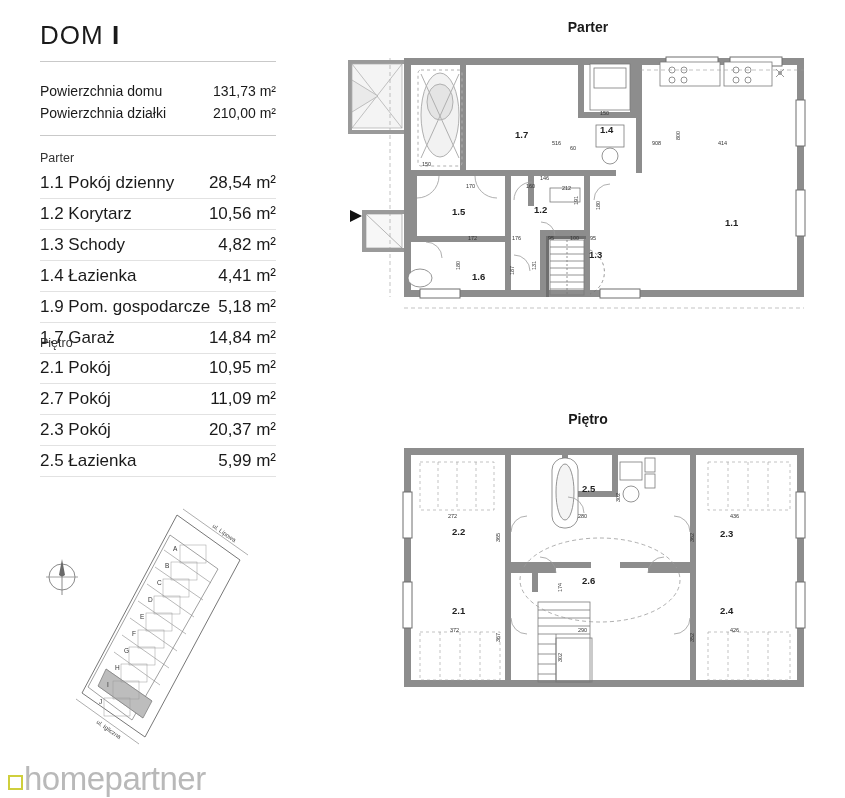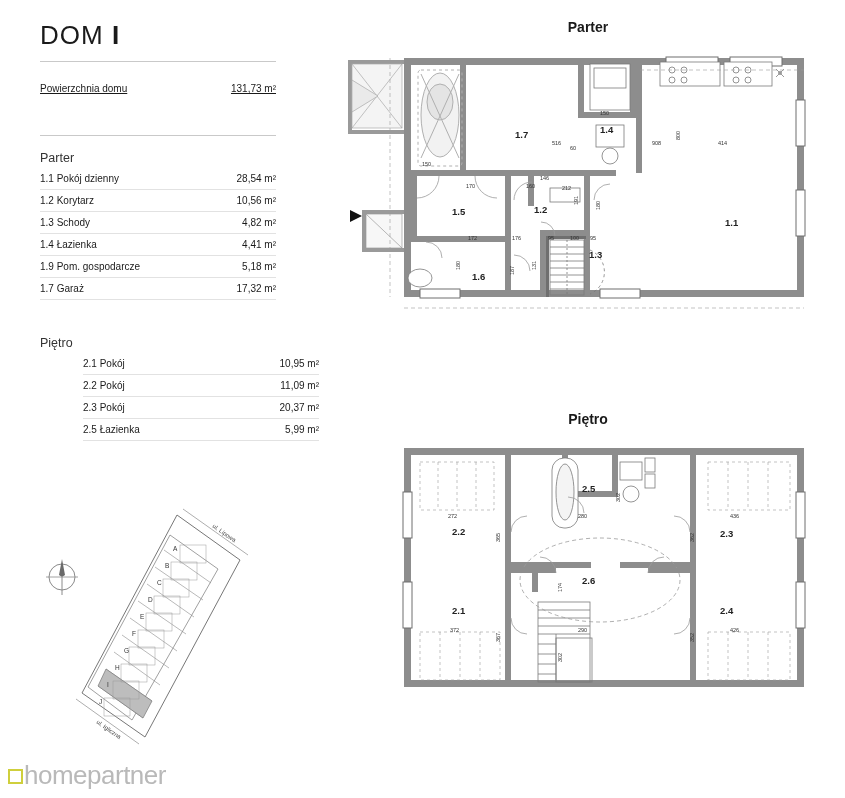--- a/index.html
+++ b/index.html
@@ -13,39 +13,39 @@
   }
   .panel-left{position:absolute;left:0;top:0;width:300px;height:568px;}
   .panel-right{position:absolute;left:300px;top:0;width:545px;height:798px;}
 
   
   .title{position:absolute;left:40px;top:20px;font-size:26px;letter-spacing:1px;font-weight:400;}
   .title b{font-weight:700;}
   .rule{position:absolute;left:40px;width:236px;height:1px;background:#c9c9c9;}
 
   
-  .summary{position:absolute;left:40px;top:80px;width:236px;font-size:10px;text-decoration:underline;}
+  .summary{position:absolute;left:40px;top:80px;width:236px;font-size:14px;}
   .summary .row{display:flex;justify-content:space-between;padding:3px 0;}
   .summary .row .lbl{}
   .summary .row .val{font-weight:400;}
 
   
   .sec-head{position:absolute;left:40px;width:236px;font-size:12.5px;color:#333;}
-  .rooms{position:absolute;left:40px;width:236px;font-size:10px;}
+  .rooms{position:absolute;left:40px;width:236px;font-size:17px;}
   .rooms .r{display:flex;justify-content:space-between;align-items:baseline;
             border-bottom:1px solid #e2e2e2;padding:5px 0 5px 0;}
   .rooms .r .nm{white-space:nowrap;}
   .rooms .r .ar{white-space:nowrap;}
 
   
   .siteplan{position:absolute;left:40px;top:505px;width:240px;height:255px;}
   .compass{position:absolute;left:0px;top:50px;width:44px;height:44px;}
 
   
-  .logo{position:absolute;left:8px;top:760px;font-size:26px;letter-spacing:-0.5px;color:#b9b9b9;}
+  .logo{position:absolute;left:8px;top:760px;font-size:33px;letter-spacing:-0.5px;color:#b9b9b9;}
   .logo .h{display:inline-block;}
   .logo .p{color:#b9b9b9;}
   .logo-sq{display:inline-block;width:11px;height:11px;border:2px solid #cfcf3c;background:#ffffff;margin-right:1px;vertical-align:baseline;}
 
   
   .plan-title{position:absolute;font-size:14px;font-weight:700;text-align:center;width:200px;}
 
   
   .plan{position:absolute;}
   svg{display:block;}
@@ -59,20 +59,24 @@
     <span>DOM</span>
     <b>I</b>
   </div>
   <div class="rule" style="top:61px;"></div>
 
   <div class="summary">
     <div class="row">
       <span class="lbl">Powierzchnia domu</span>
       <span class="val">131,73 m²</span>
     </div>
+    <div class="row">
+      <span class="lbl">Powierzchnia działki</span>
+      <span class="val">210,00 m²</span>
+    </div>
   </div>
   <div class="rule" style="top:135px;"></div>
 
   <div class="sec-head" style="top:151px;">Parter</div>
   <div class="rooms" style="top:168px;">
     <div class="r">
         <span class="nm">1.1 Pokój dzienny</span>
         <span class="ar">28,54 m²</span>
       </div>
     <div class="r">
@@ -86,32 +90,32 @@
     <div class="r">
         <span class="nm">1.4 Łazienka</span>
         <span class="ar">4,41 m²</span>
       </div>
     <div class="r">
         <span class="nm">1.9 Pom. gospodarcze</span>
         <span class="ar">5,18 m²</span>
       </div>
     <div class="r">
         <span class="nm">1.7 Garaż</span>
-        <span class="ar">17,32 m²</span>
+        <span class="ar">14,84 m²</span>
       </div>
   </div>
 
   <div class="sec-head" style="top:336px;">Piętro</div>
-  <div class="rooms" style="top:353px;margin-left:43px;">
+  <div class="rooms" style="top:353px;">
     <div class="r">
         <span class="nm">2.1 Pokój</span>
         <span class="ar">10,95 m²</span>
       </div>
     <div class="r">
-        <span class="nm">2.2 Pokój</span>
+        <span class="nm">2.7 Pokój</span>
         <span class="ar">11,09 m²</span>
       </div>
     <div class="r">
         <span class="nm">2.3 Pokój</span>
         <span class="ar">20,37 m²</span>
       </div>
     <div class="r">
         <span class="nm">2.5 Łazienka</span>
         <span class="ar">5,99 m²</span>
       </div>

